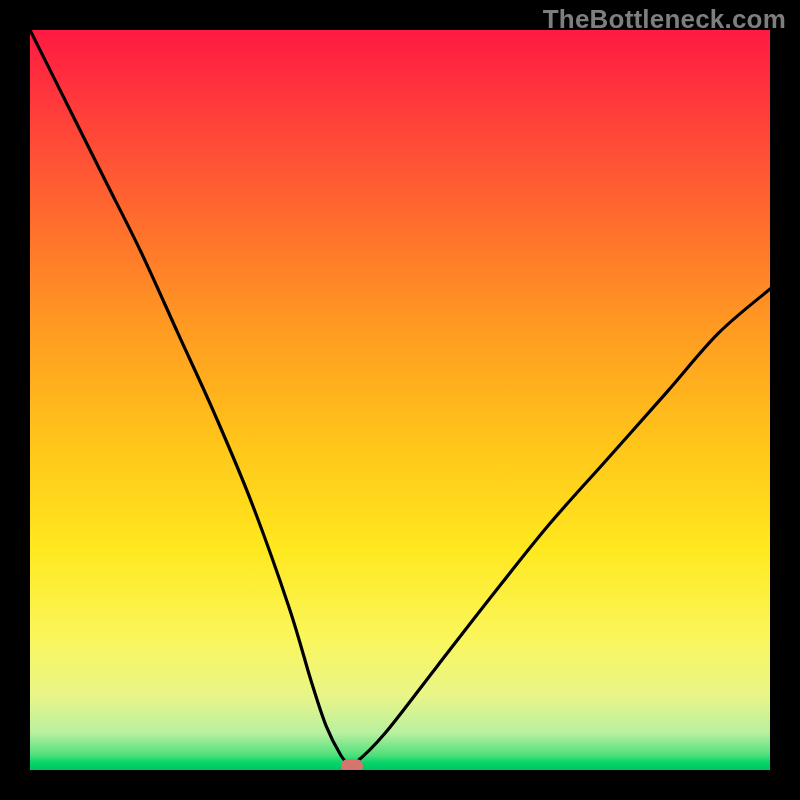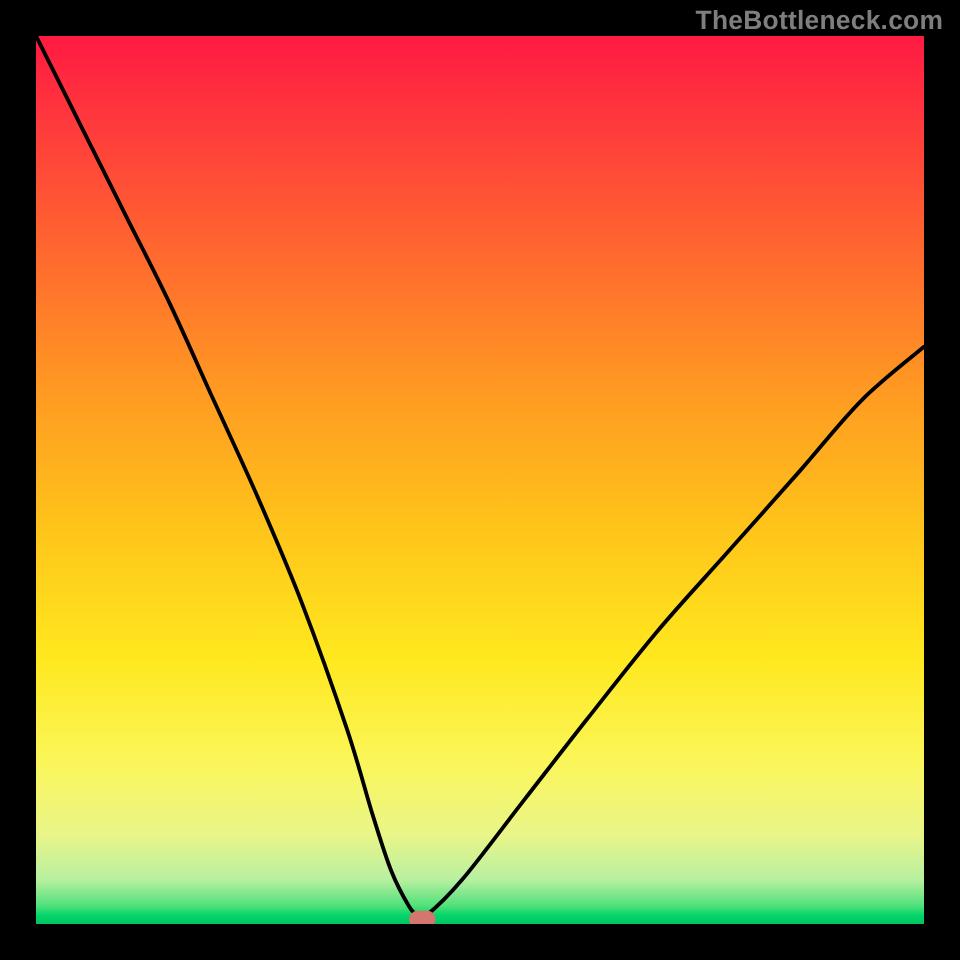--- a/index.html
+++ b/index.html
@@ -16,21 +16,21 @@
     left: 0;
     width: 800px;
     height: 800px;
     background: #000;
   }
   .watermark {
     position: absolute;
     top: 4px;
     right: 14px;
     font-family: Arial, Helvetica, sans-serif;
-    font-size: 22px;
+    font-size: 26px;
     font-weight: 600;
     color: #7e7e7e;
     letter-spacing: 0.2px;
   }
   .plot {
     position: absolute;
     top: 30px;
     left: 30px;
     width: 740px;
     height: 740px;

